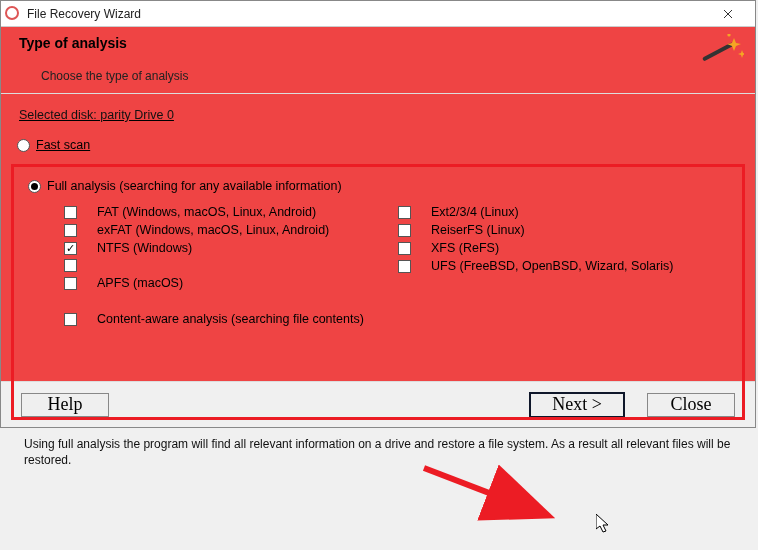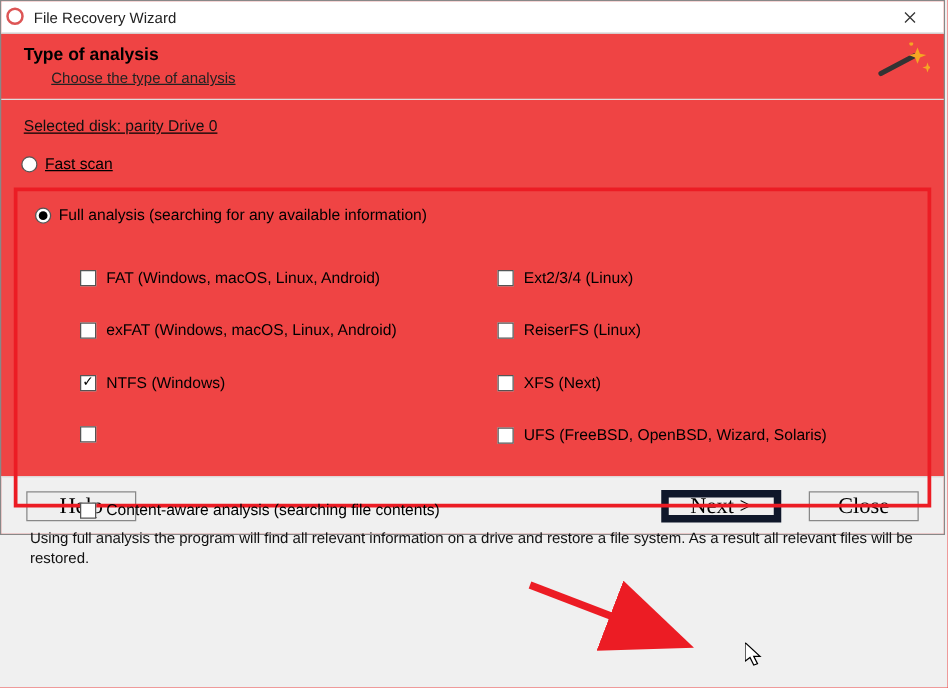--- a/index.html
+++ b/index.html
@@ -29,59 +29,59 @@
   }
   .titlebar .app-icon { width: 16px; height: 16px; margin-right: 6px; position: relative; }
   .titlebar .app-icon .ring { width:14px; height:14px; border:2px solid #d55; border-radius:50%; position:absolute; left:0; top:0; }
   .titlebar .title { flex: 1; font-size: 12px; color:#222; }
   .titlebar .close-x { width: 46px; height: 26px; display:flex; align-items:center; justify-content:center; font-size:14px; color:#333; }
   .header {
     padding: 8px 18px 4px 18px;
     display:flex; align-items:flex-start; justify-content:space-between;
   }
   .header .htext .h1 { font-size: 14px; font-weight: bold; color:#000; }
-  .header .htext .h2 { font-size: 12px; color:#222; margin-left: 22px; margin-top:4px;text-decoration:underline; }
+  .header .htext .h2 { font-size: 12px; color:#222; margin-left: 22px; margin-top:18px; }
   .wand { width: 48px; height: 40px; position: absolute; right: 14px; top: 34px; }
   .hr { height:1px; background:#ddd; margin: 6px 0 0 0; }
   .content { flex: 1; padding: 10px 16px 4px 16px; position: relative; text-decoration: underline; }
   .selected-disk { font-size: 12.5px; color:#111; margin: 4px 0 16px 2px; }
   .radio-row { display:flex; align-items:center; gap:6px; margin: 4px 0; font-size:12.5px; }
   .radio { width:13px; height:13px; border:1px solid #555; border-radius:50%; display:inline-flex; align-items:center; justify-content:center; background:#fff; }
   .radio .dot { width:7px; height:7px; background:#000; border-radius:50%; }
   .redbox {
     position:absolute; left:10px; right:10px; top:70px; height:256px;
     border:3px solid #ec1c24;
   }
   .redbox-inner { padding: 8px 20px 8px 20px; }
   .fs-cols { display:flex; gap: 0; margin-top: 8px; }
   .fs-col { flex:1; }
   .fs-col.col-left { padding-left: 30px; }
   .fs-col.col-right { padding-left: 10px; }
-  .chk-row { display:flex; align-items:center; gap:8px; margin: 28px 0; font-size:12.5px; }
+  .chk-row { display:flex; align-items:center; gap:20px; margin: 4px 0; font-size:12.5px; }
   .chk { width:13px; height:13px; border:1px solid #555; background:#fff; display:inline-flex; align-items:center; justify-content:center; }
   .chk.checked::after { content:"✓"; font-size:11px; line-height:1; color:#000; }
   .content-aware { margin-left: 30px; margin-top: 18px; }
   .desc {
     position:absolute; left:23px; right:16px; top:342px;
     font-size:12px; color:#111; line-height:1.35;
   }
   .footer {
     height: 46px;
     border-top:1px solid #ddd;
     display:flex; align-items:center; justify-content:space-between;
     padding: 0 20px;
     background:#f0f0f0;
   }
   .btn {
     min-width: 88px; height: 24px;
     border:1px solid #888; background:#efefef;
     display:inline-flex; align-items:center; justify-content:center;
     font-size:18px; color:#000;font-family:Liberation Serif, serif;
   }
-  .btn.next { border:6px solid #0f172a; min-width: 96px; height:26px; }
+  .btn.next { border:2px solid #0f172a; min-width: 96px; height:26px; }
   .footer .right-btns { display:flex; gap:22px; align-items:center; }
   .arrow-svg { position:absolute; left:416px; top:460px; pointer-events:none; }
   .cursor-svg { position:absolute; left:596px; top:514px; pointer-events:none; }
 </style>
 </head>
 <body>
 
 <div class="window">
   <div class="titlebar">
     <div class="app-icon">
@@ -136,33 +136,37 @@
                 <span class="chk"></span>
                 <span>exFAT (Windows, macOS, Linux, Android)</span>
               </div>
             <div class="chk-row">
                 <span class="chk checked"></span>
                 <span>NTFS (Windows)</span>
               </div>
             <div class="chk-row">
                 <span class="chk"></span>
               </div>
+            <div class="chk-row">
+                <span class="chk"></span>
+                <span>APFS (macOS)</span>
+              </div>
           </div>
           <div class="fs-col col-right">
             <div class="chk-row">
                 <span class="chk"></span>
                 <span>Ext2/3/4 (Linux)</span>
               </div>
             <div class="chk-row">
                 <span class="chk"></span>
                 <span>ReiserFS (Linux)</span>
               </div>
             <div class="chk-row">
                 <span class="chk"></span>
-                <span>XFS (Next)</span>
+                <span>XFS (ReFS)</span>
               </div>
             <div class="chk-row">
                 <span class="chk"></span>
                 <span>UFS (FreeBSD, OpenBSD, Wizard, Solaris)</span>
               </div>
           </div>
         </div>
 
         <div class="chk-row content-aware">
           <span class="chk"></span>

